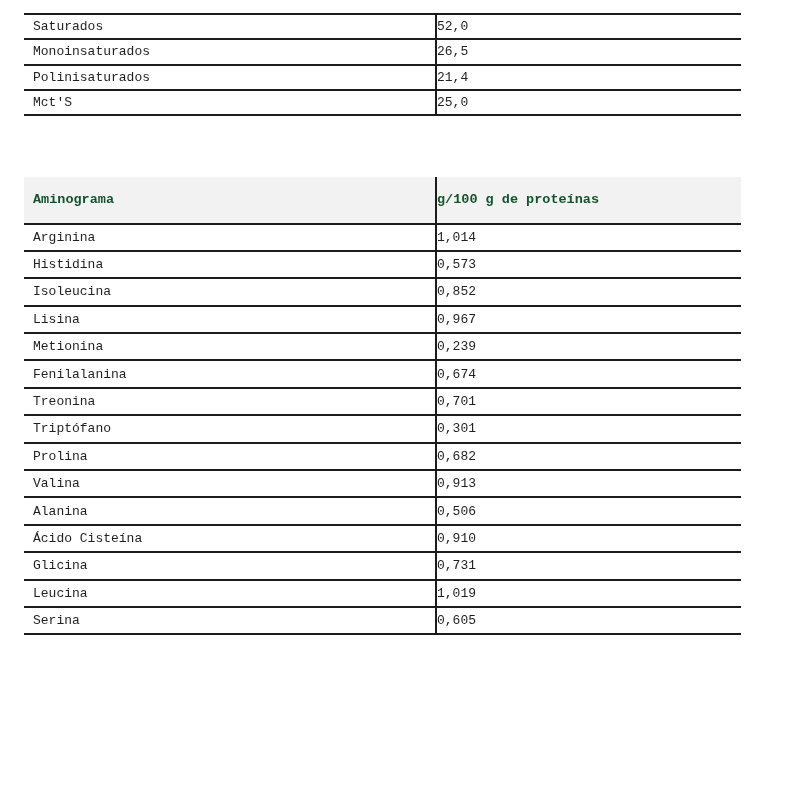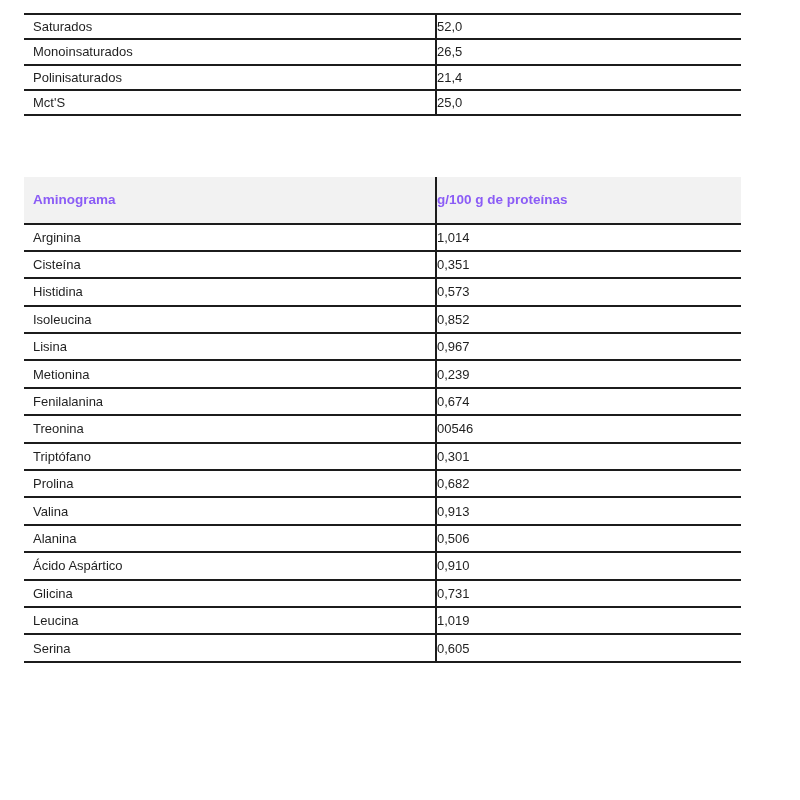--- a/index.html
+++ b/index.html
@@ -2,21 +2,21 @@
 <html><head>
 <meta charset="utf-8">
 <style>
   * { margin: 0; padding: 0; box-sizing: border-box; }
   html, body { background: #ffffff; }
   .doc {
     position: relative;
     width: 741px;
     height: 800px;
     background: #ffffff;
-    font-family: Liberation Sans, sans-serif;
+    font-family: Liberation Mono, monospace;
     color: #1f1f1f;
     overflow: hidden;
   }
   table.tbl {
     border-collapse: collapse;
     table-layout: fixed;
     width: 749px;
     position: absolute;
     left: 24px;
   }
@@ -39,21 +39,21 @@
   .tbl-top td {
     height: 25.3px;
     border-bottom: 2px solid #1c1c1c;
   }
   .tbl-amino thead th {
     background: #f2f2f2;
     height: 46.5px;
     border-bottom: 2.5px solid #1c1c1c;
     font-weight: 700;
     font-size: 13.5px;
-    color: #8b5cf6;
+    color: #14532d;
   }
   .tbl-amino thead th.c-label { border-right-color: #1c1c1c; }
   .tbl-amino tbody td {
     height: 27.4px;
     border-bottom: 2px solid #1c1c1c;
   }
 </style>
 </head>
 <body>
 
@@ -86,24 +86,20 @@
         <th class="c-label">Aminograma</th>
         <th class="c-value">g/100 g de proteínas</th>
       </tr>
     </thead>
     <tbody>
         <tr class="data-row">
           <td class="c-label">Arginina</td>
           <td class="c-value">1,014</td>
         </tr>
         <tr class="data-row">
-          <td class="c-label">Cisteína</td>
-          <td class="c-value">0,351</td>
-        </tr>
-        <tr class="data-row">
           <td class="c-label">Histidina</td>
           <td class="c-value">0,573</td>
         </tr>
         <tr class="data-row">
           <td class="c-label">Isoleucina</td>
           <td class="c-value">0,852</td>
         </tr>
         <tr class="data-row">
           <td class="c-label">Lisina</td>
           <td class="c-value">0,967</td>
@@ -111,40 +107,40 @@
         <tr class="data-row">
           <td class="c-label">Metionina</td>
           <td class="c-value">0,239</td>
         </tr>
         <tr class="data-row">
           <td class="c-label">Fenilalanina</td>
           <td class="c-value">0,674</td>
         </tr>
         <tr class="data-row">
           <td class="c-label">Treonina</td>
-          <td class="c-value">00546</td>
+          <td class="c-value">0,701</td>
         </tr>
         <tr class="data-row">
           <td class="c-label">Triptófano</td>
           <td class="c-value">0,301</td>
         </tr>
         <tr class="data-row">
           <td class="c-label">Prolina</td>
           <td class="c-value">0,682</td>
         </tr>
         <tr class="data-row">
           <td class="c-label">Valina</td>
           <td class="c-value">0,913</td>
         </tr>
         <tr class="data-row">
           <td class="c-label">Alanina</td>
           <td class="c-value">0,506</td>
         </tr>
         <tr class="data-row">
-          <td class="c-label">Ácido Aspártico</td>
+          <td class="c-label">Ácido Cisteína</td>
           <td class="c-value">0,910</td>
         </tr>
         <tr class="data-row">
           <td class="c-label">Glicina</td>
           <td class="c-value">0,731</td>
         </tr>
         <tr class="data-row">
           <td class="c-label">Leucina</td>
           <td class="c-value">1,019</td>
         </tr>

